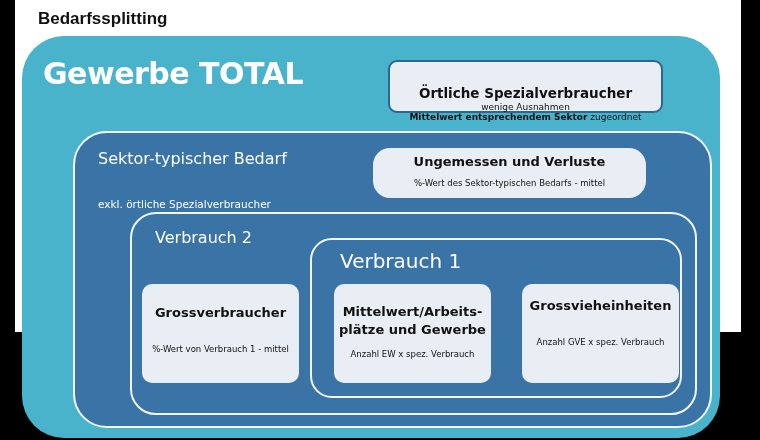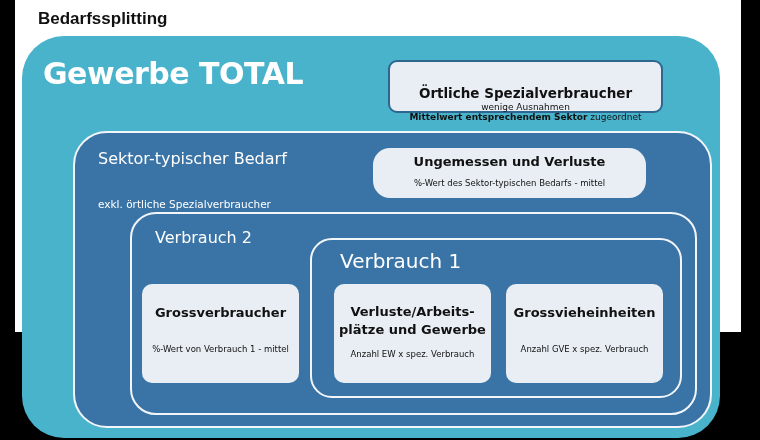--- a/index.html
+++ b/index.html
@@ -25,21 +25,21 @@
     .v2-label { left: 140px; top: 228px; font-size: 16px; color: #fff; }
     .v1 { left: 295px; top: 238px; width: 372px; height: 160px; border: 2px solid #f2f6fa; border-radius: 22px; }
     .v1-label { left: 325px; top: 249px; font-size: 20px; color: #fff; }
     .box { top: 284px; width: 157px; height: 99px; border-radius: 10px; }
     .box .h { font-weight: bold; font-size: 13px; line-height: 18px; }
     .box .s { font-size: 8.5px; }
     .gv { left: 127px; padding-top: 20px; }
     .gv .s { margin-top: 22px; }
     .ew { left: 319px; padding-top: 19px; }
     .ew .s { margin-top: 10px; }
-    .gve { left: 491px; padding-top: 20px; }
+    .gve { left: 507px; padding-top: 13px; }
     .gve .s { margin-top: 22px; }
   </style>
 </head>
 <body>
 
 <div class="page">
   <div class="title">Bedarfssplitting</div>
 
   <div class="abs outer"></div>
   <div class="abs total-label">Gewerbe TOTAL</div>
@@ -64,21 +64,21 @@
 
   <div class="abs v1"></div>
   <div class="abs v1-label">Verbrauch 1</div>
 
   <div class="abs card box gv">
     <div class="h">Grossverbraucher</div>
     <div class="s">%-Wert von Verbrauch 1 - mittel</div>
   </div>
 
   <div class="abs card box ew">
-    <div class="h">Verluste/Arbeits-</div>
+    <div class="h">Mittelwert/Arbeits-</div>
     <div class="h">plätze und Gewerbe</div>
     <div class="s">Anzahl EW x spez. Verbrauch</div>
   </div>
 
   <div class="abs card box gve">
     <div class="h">Grossvieheinheiten</div>
     <div class="s">Anzahl GVE x spez. Verbrauch</div>
   </div>
 </div>
 

